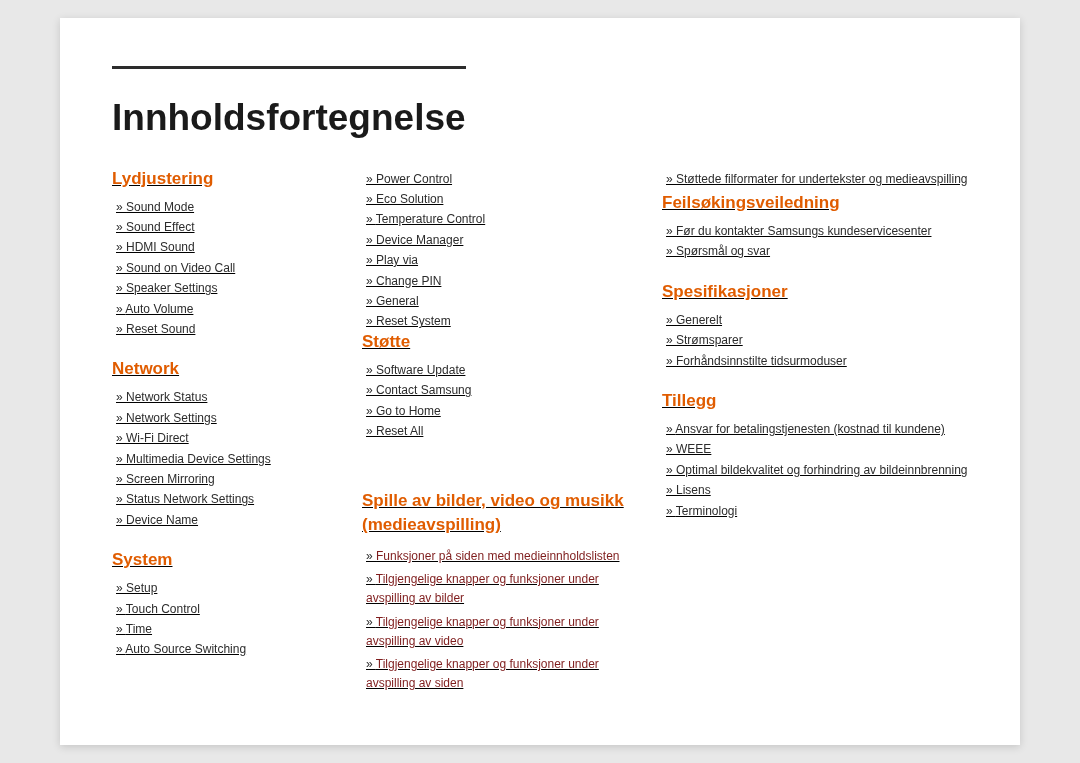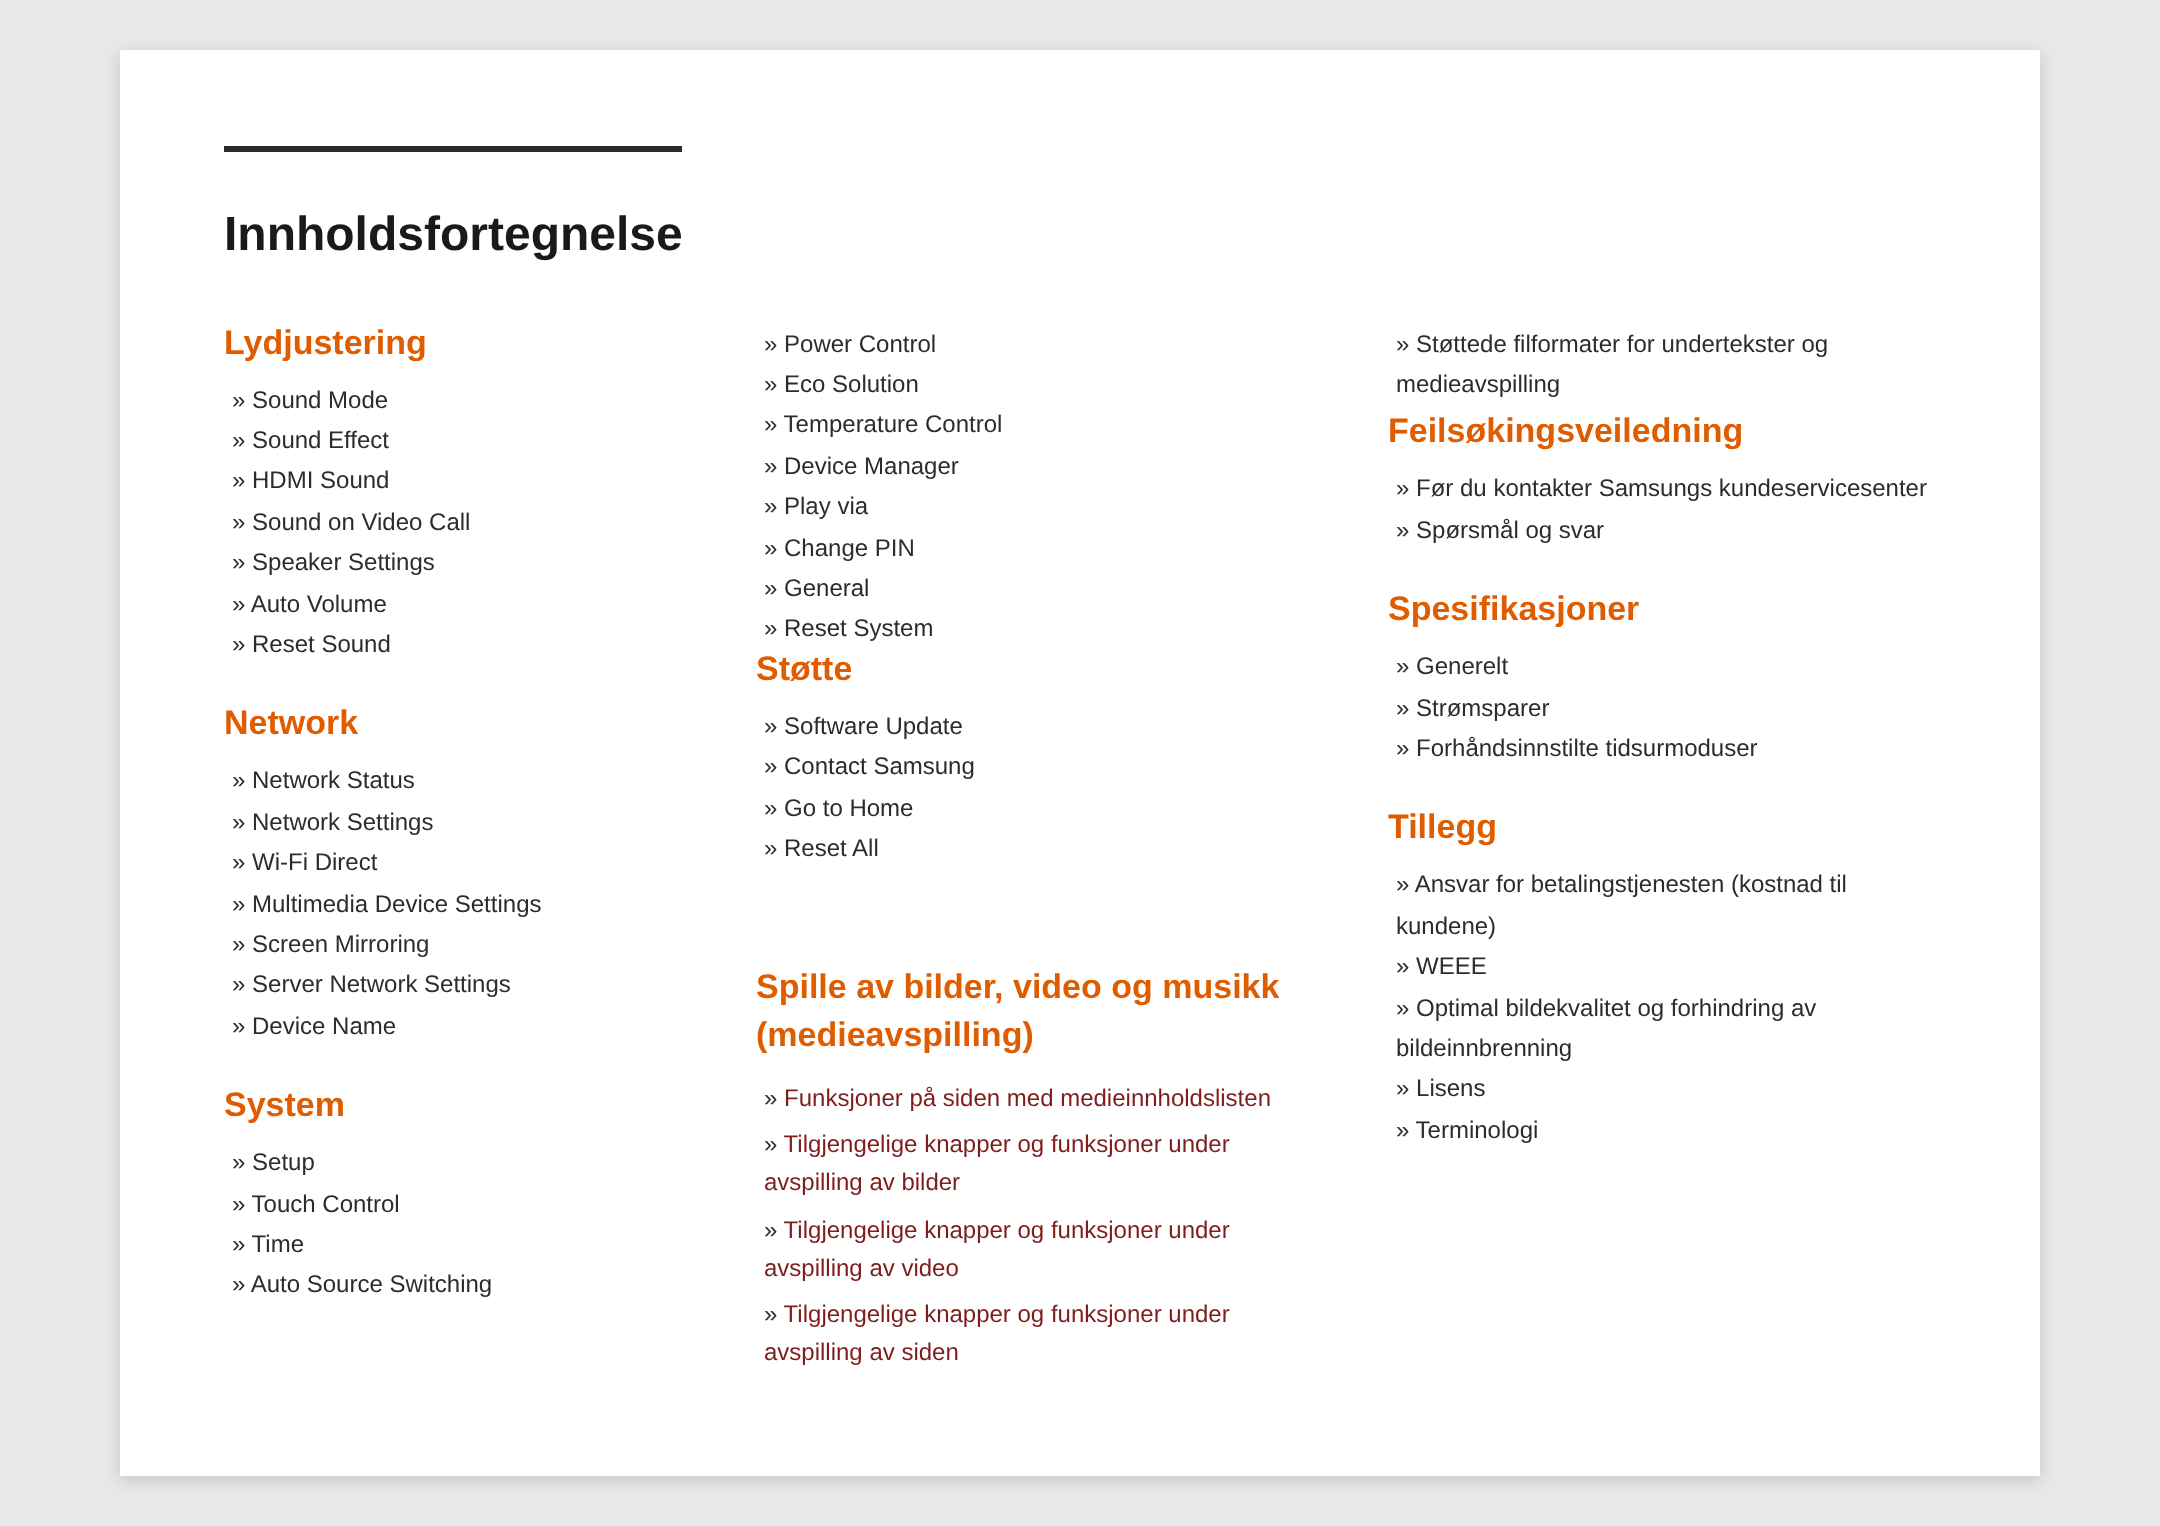--- a/index.html
+++ b/index.html
@@ -19,34 +19,35 @@
 
     .page {
       background: #ffffff;
       width: 960px;
       min-height: 700px;
       padding: 48px 52px 48px 52px;
       box-shadow: 0 2px 8px rgba(0,0,0,0.15);
     }
 
     .toc-title {
-      font-size: 24px;
+      font-size: 37px;
       font-weight: 700;
       color: #1a1a1a;
       margin-bottom: 6px;
       border-top: 3px solid #2c2c2c;
       padding-top: 28px;
       display: inline-block;
     }
 
     .toc-columns {
       display: grid;
       grid-template-columns: 230px 280px 1fr;
-      gap: 0 36px;
+      gap: 0 20px;
       margin-top: 24px;
+      text-decoration: underline;
     }
 
     .col {
       display: flex;
       flex-direction: column;
     }
 
     .section-title {
       font-size: 17px;
       font-weight: 700;
@@ -139,21 +140,21 @@
         <div class="toc-item">Reset Sound</div>
       </div>
 
       <div class="section-group">
         <div class="section-title">Network</div>
         <div class="toc-item">Network Status</div>
         <div class="toc-item">Network Settings</div>
         <div class="toc-item">Wi-Fi Direct</div>
         <div class="toc-item">Multimedia Device Settings</div>
         <div class="toc-item">Screen Mirroring</div>
-        <div class="toc-item">Server Network Settings</div>
+        <div class="toc-item">Status Network Settings</div>
         <div class="toc-item">Device Name</div>
       </div>
 
       <div class="section-group">
         <div class="section-title">System</div>
         <div class="toc-item">Setup</div>
         <div class="toc-item">Touch Control</div>
         <div class="toc-item">Time</div>
         <div class="toc-item">Auto Source Switching</div>
       </div>

